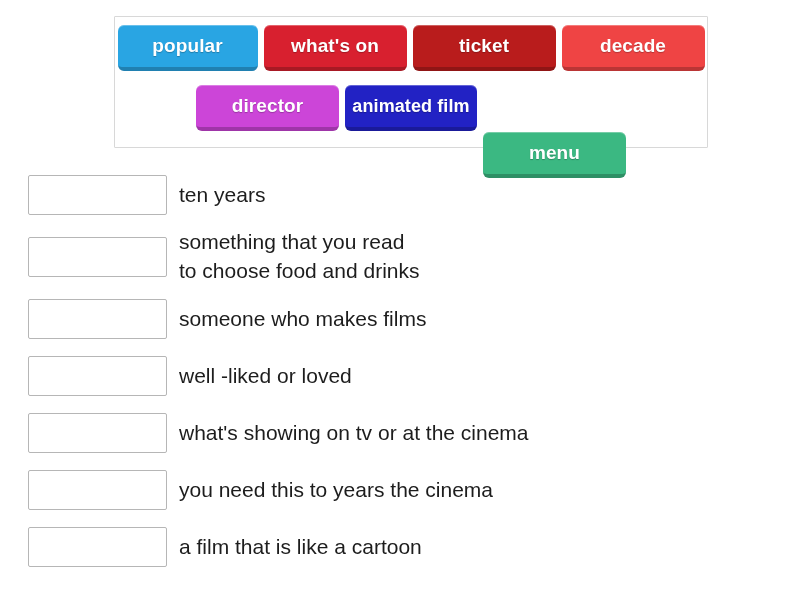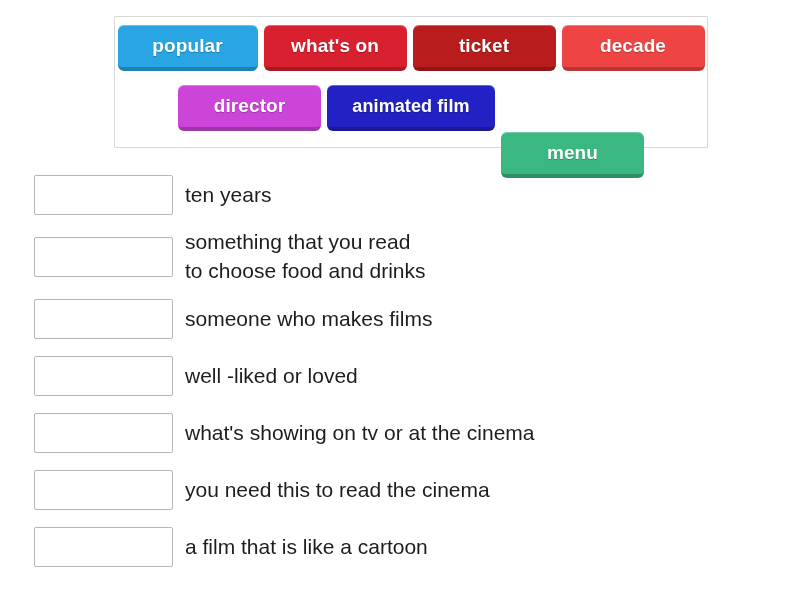--- a/index.html
+++ b/index.html
@@ -58,27 +58,27 @@
     box-shadow: inset 0 1px 0 rgba(255,255,255,.30);
   }
   .tile.two-line { font-size: 18px; }
 
   
   #tile-popular      { width: 140px; }
   #tile-whats-on     { width: 143px; }
   #tile-ticket       { width: 143px; }
   #tile-decade       { width: 143px; }
   #tile-director     { width: 143px; }
-  #tile-animated-film{ width: 168px; }
+  #tile-animated-film{ width: 132px; }
   #tile-menu         { width: 143px; margin-top: 47px; }
 
   
   #rows {
     position: absolute;
-    left: 34px;
+    left: 28px;
     top: 172px;
     width: 730px;
   }
   .row {
     display: flex;
     align-items: center;
     height: 46px;
     margin-bottom: 11px;
   }
   .row.tall { height: 56px; }
@@ -145,21 +145,21 @@
     <div class="definition">well -liked or loved</div>
   </div>
 
   <div class="row">
     <div class="drop-box"></div>
     <div class="definition">what's showing on tv or at the cinema</div>
   </div>
 
   <div class="row">
     <div class="drop-box"></div>
-    <div class="definition">you need this to read the cinema</div>
+    <div class="definition">you need this to years the cinema</div>
   </div>
 
   <div class="row">
     <div class="drop-box"></div>
     <div class="definition">a film that is like a cartoon</div>
   </div>
 
 </div>
 
 </body></html>

